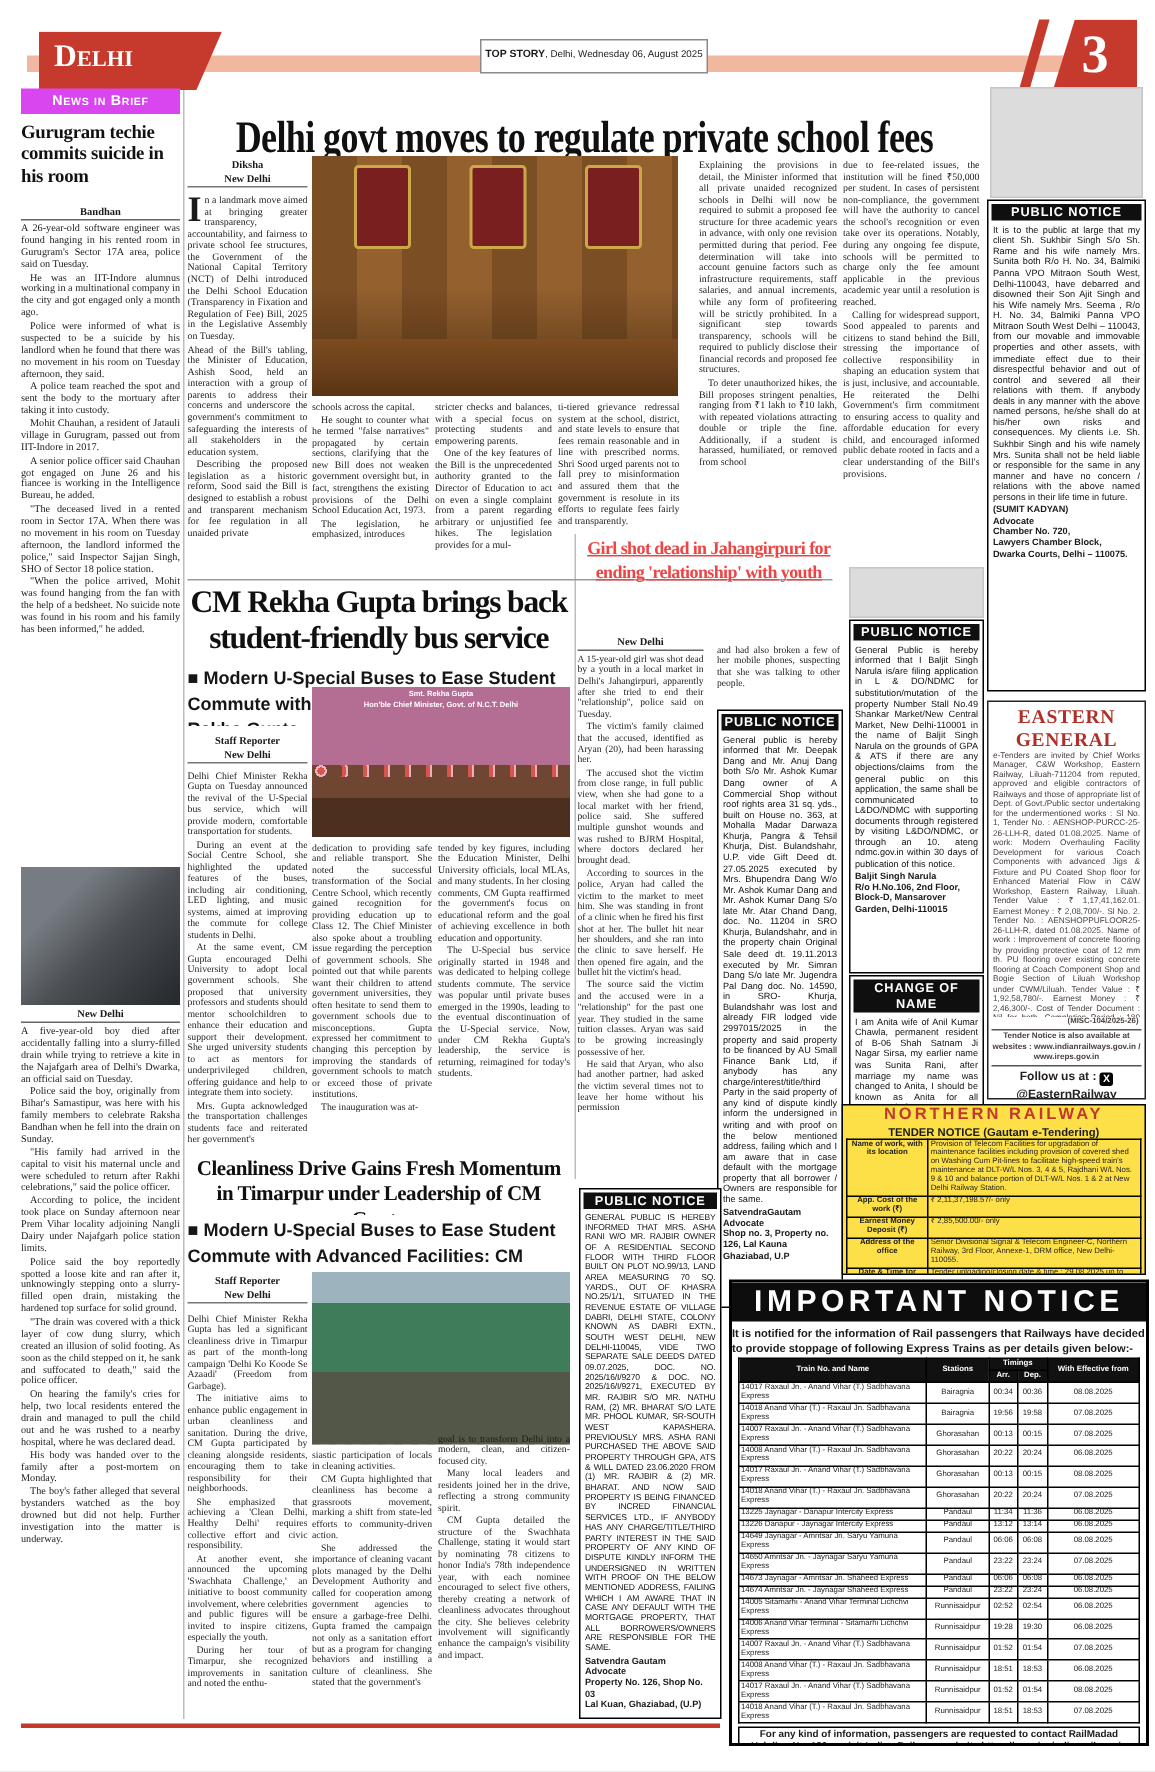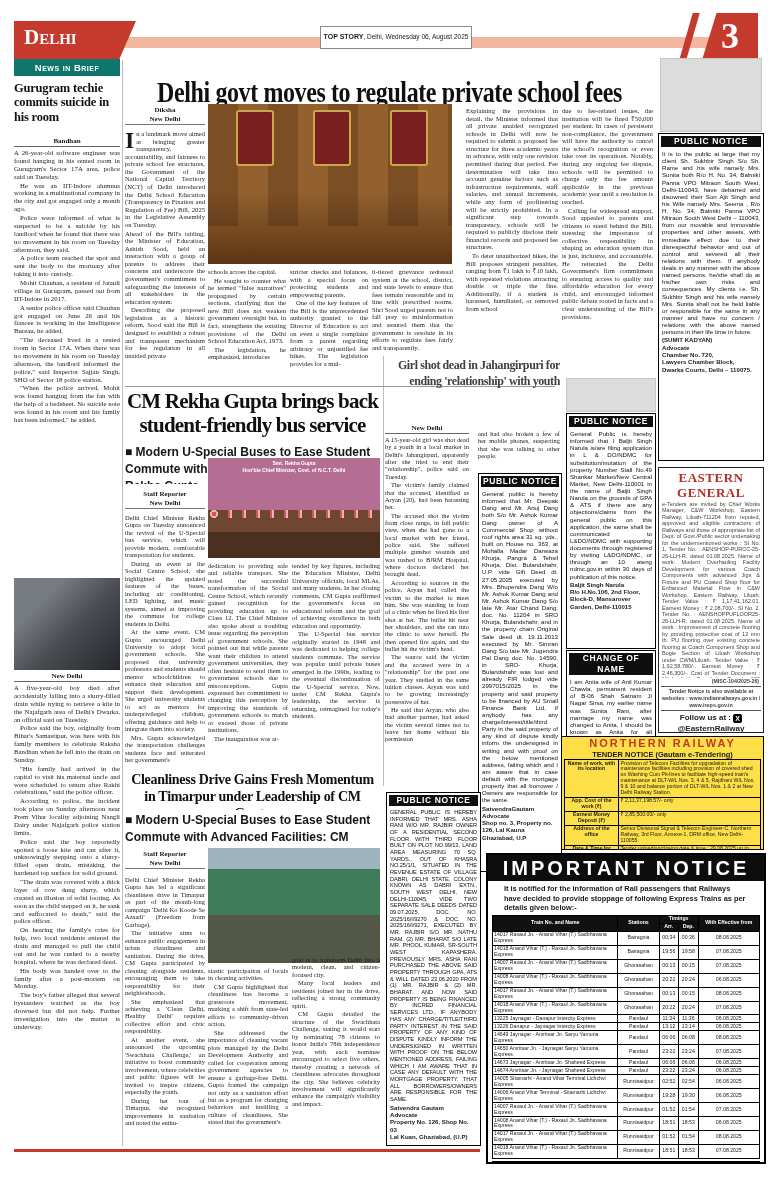--- a/index.html
+++ b/index.html
@@ -10,34 +10,34 @@
   .band{background:#f2b89f;}
   .delhi-box{background:#c6392d;clip-path:polygon(0 0,100% 0,86% 100%,0 100%);color:#fff;
              font:700 21px/32px "Liberation Serif",serif;font-variant:small-caps;padding-left:10px;}
   .slash{background:#c6392d;transform:skewX(-16deg);}
   .topstory{background:#fff;border:1px solid #8a8a8a;text-align:center;font-family:"Liberation Sans",sans-serif;
             font-size:6.5px;line-height:19px;white-space:nowrap;overflow:hidden;}
   .topstory b{font-size:7px;}
   .pagenum{background:#c6392d;clip-path:polygon(26% 0,100% 0,100% 100%,0 100%);color:#fff;
            font:700 36px/47px "Liberation Serif",serif;text-align:center;}
   
-  .nib{background:#0f766e;color:#fff;font:700 9.5px/17px "Liberation Sans",sans-serif;
+  .nib{background:#d946ef;color:#fff;font:700 9.5px/17px "Liberation Sans",sans-serif;
        text-align:center;letter-spacing:.5px;font-variant:small-caps;}
   .brief-title{font:600 12.5px/1.14 "Liberation Serif",serif;letter-spacing:-.2px;color:#111;}
   .dateline{font:700 7px/9px "Liberation Serif",serif;text-align:center;border-bottom:.5px solid #666;}
   .paras{font-size:6.8px;line-height:1.16;text-align:justify;overflow:hidden;}
   .paras p{margin:0 0 1px;text-indent:6px;}
   .paras p:first-child{text-indent:0;}
   
   .hl-wrap{display:flex;justify-content:center;overflow:hidden;}
   .hl-main{white-space:nowrap;font:700 30px/40px "Liberation Serif",serif;letter-spacing:-.5px;
            transform:scaleX(.8);transform-origin:center;color:#101010;}
   .hl-cm{font:700 21px/1.12 "Liberation Serif",serif;letter-spacing:-.8px;text-align:center;color:#101010;}
   .hl-clean{font:600 14px/1.2 "Liberation Serif",serif;letter-spacing:-.3px;text-align:center;color:#101010;}
-  .hl-girl{font:600 12px/1.3 "Liberation Serif",serif;letter-spacing:-.4px;text-align:right;color:#404040;}
+  .hl-girl{font:600 12px/1.3 "Liberation Serif",serif;letter-spacing:-.4px;text-align:center;color:#ef4444;text-decoration:underline;}
   .subhead{font:700 12px/1.4 "Liberation Sans",sans-serif;color:#161616;}
   .byline{text-align:center;font:700 7px/9px "Liberation Serif",serif;border-bottom:.5px solid #777;}
   
   .col{font-size:6.6px;line-height:1.15;text-align:justify;overflow:hidden;}
   .col p{margin:0 0 1px;text-indent:6px;}
   .col p:first-child{text-indent:0;}
   .dropcap{float:left;font:700 24px/20px "Liberation Serif",serif;padding-right:2px;}
   
   .photo{overflow:hidden;}
   .ph-assembly{background:linear-gradient(0deg,rgba(35,18,4,.55),rgba(0,0,0,0) 45%),
@@ -77,37 +77,37 @@
   .nrt{border:1.5px solid #000;overflow:hidden;background:#fde047;}
   .nrt-title{color:#c0392b;font:700 11px/13px "Liberation Sans",sans-serif;text-align:center;letter-spacing:2px;}
   .nrt-sub{font:700 7.5px/9px "Liberation Sans",sans-serif;text-align:center;}
   .nrt table{border-collapse:collapse;width:calc(100% - 4px);margin:0 2px;}
   .nrt td{border:.5px solid #000;font:400 5.2px/1.15 "Liberation Sans",sans-serif;padding:.5px 1.5px;vertical-align:top;}
   .nrt td:first-child{width:50px;font-weight:700;text-align:center;}
   
   .imp{border:2px solid #000;overflow:hidden;background:#fff;}
   .imp-title{background:#0d0d0d;color:#fff;font:700 20px/26px "Liberation Sans",sans-serif;
              text-align:center;letter-spacing:3px;}
-  .imp-intro{font:700 7.4px/1.3 "Liberation Sans",sans-serif;padding:3px 16px 2px;}
+  .imp-intro{font:700 7.4px/1.3 "Liberation Sans",sans-serif;padding:3px 0 2px;}
   .imp table{border-collapse:collapse;width:calc(100% - 8px);margin:0 4px;}
   .imp th,.imp td{border:.5px solid #000;font:400 5.2px/1.15 "Liberation Sans",sans-serif;padding:.5px 1px;text-align:center;}
   .imp th{font-weight:700;background:#111;color:#fff;}
   .imp td:first-child{text-align:left;}
   .imp-note{border:1px solid #000;margin:2px 4px;font:700 6.6px/1.25 "Liberation Sans",sans-serif;text-align:center;padding:1px 4px;}
   .vr{background:#bdbdbd;width:1px;}
   .hr{background:#9a9a9a;height:1px;}
   .redrule{background:#c0392b;}
 </style>
 </head>
 <body>
 
 <div class="page">
 
   <div class="abs band" style="left:18px;top:37px;width:704px;height:11px;"></div>
-  <div class="abs delhi-box" style="left:14px;top:21px;width:112px;height:39px;">Delhi</div>
+  <div class="abs delhi-box" style="left:26px;top:21px;width:112px;height:39px;">Delhi</div>
   <div class="abs topstory" style="left:320px;top:26px;width:150px;height:21px;">
     <b>TOP STORY</b><span>, Delhi, Wednesday 06, August 2025</span>
   </div>
   <div class="abs slash" style="left:686px;top:13px;width:7px;height:47px;"></div>
   <div class="abs pagenum" style="left:702px;top:13px;width:56px;height:47px;">3</div>
 
   <div class="abs vr" style="left:122px;top:60px;height:1086px;"></div>
   <div class="abs vr" style="left:383px;top:356px;height:430px;"></div>
   <div class="abs hr" style="left:125px;top:386px;width:430px;"></div>
 

